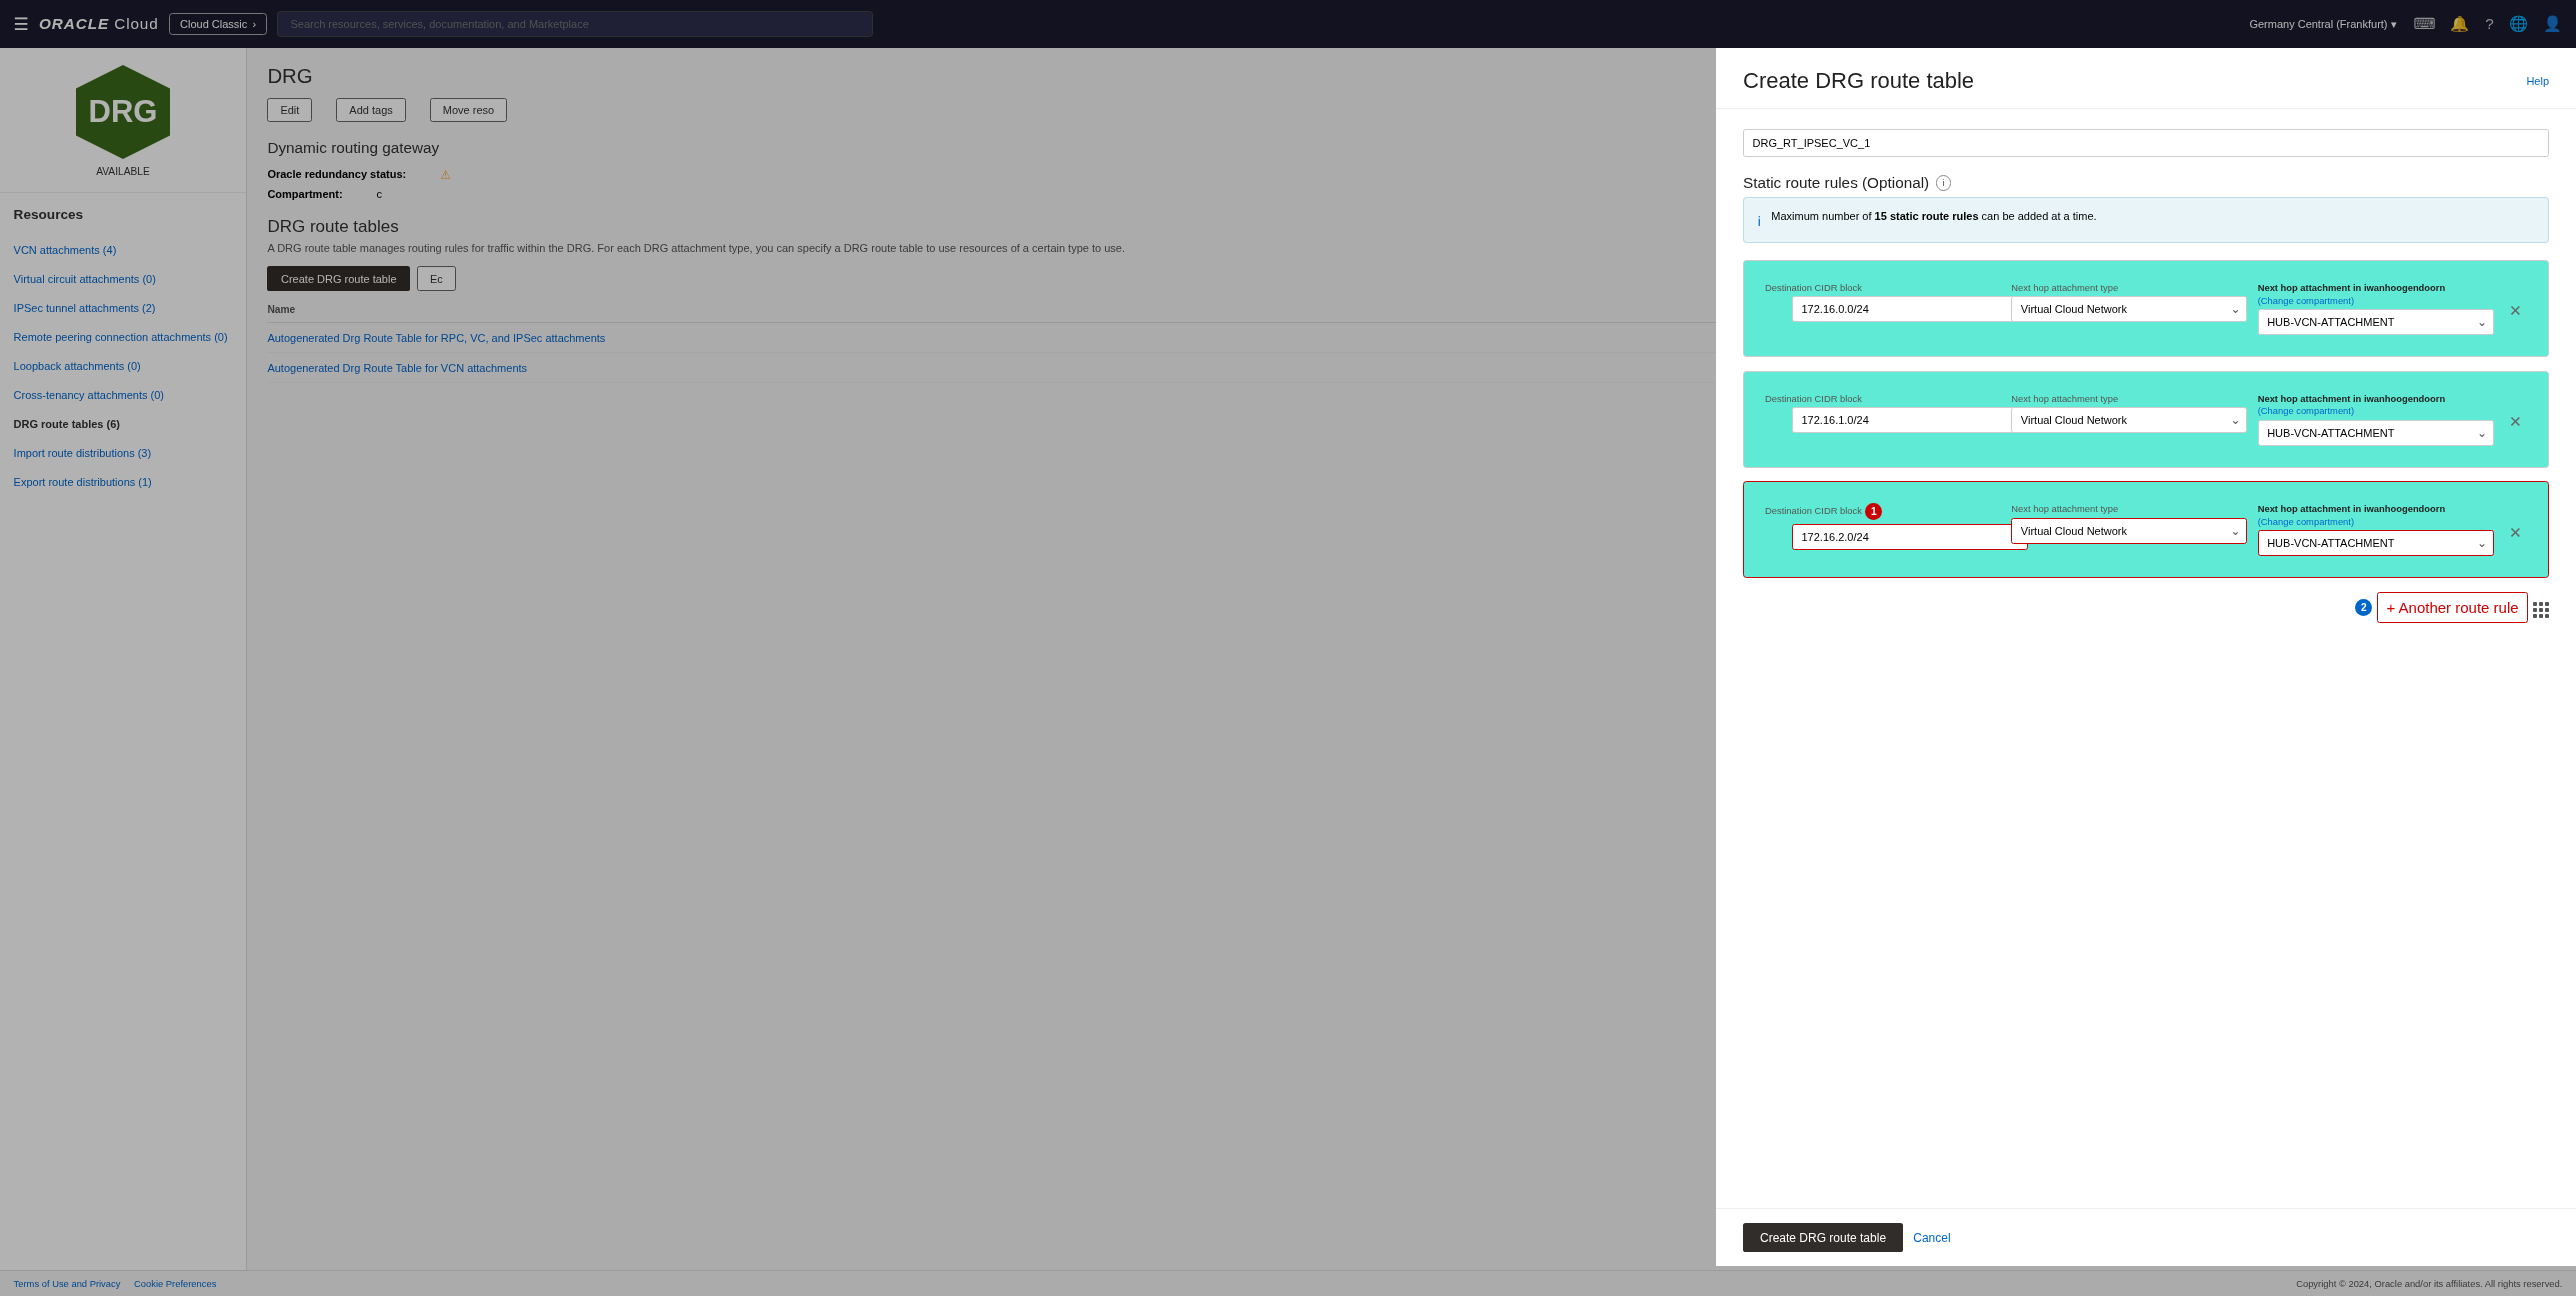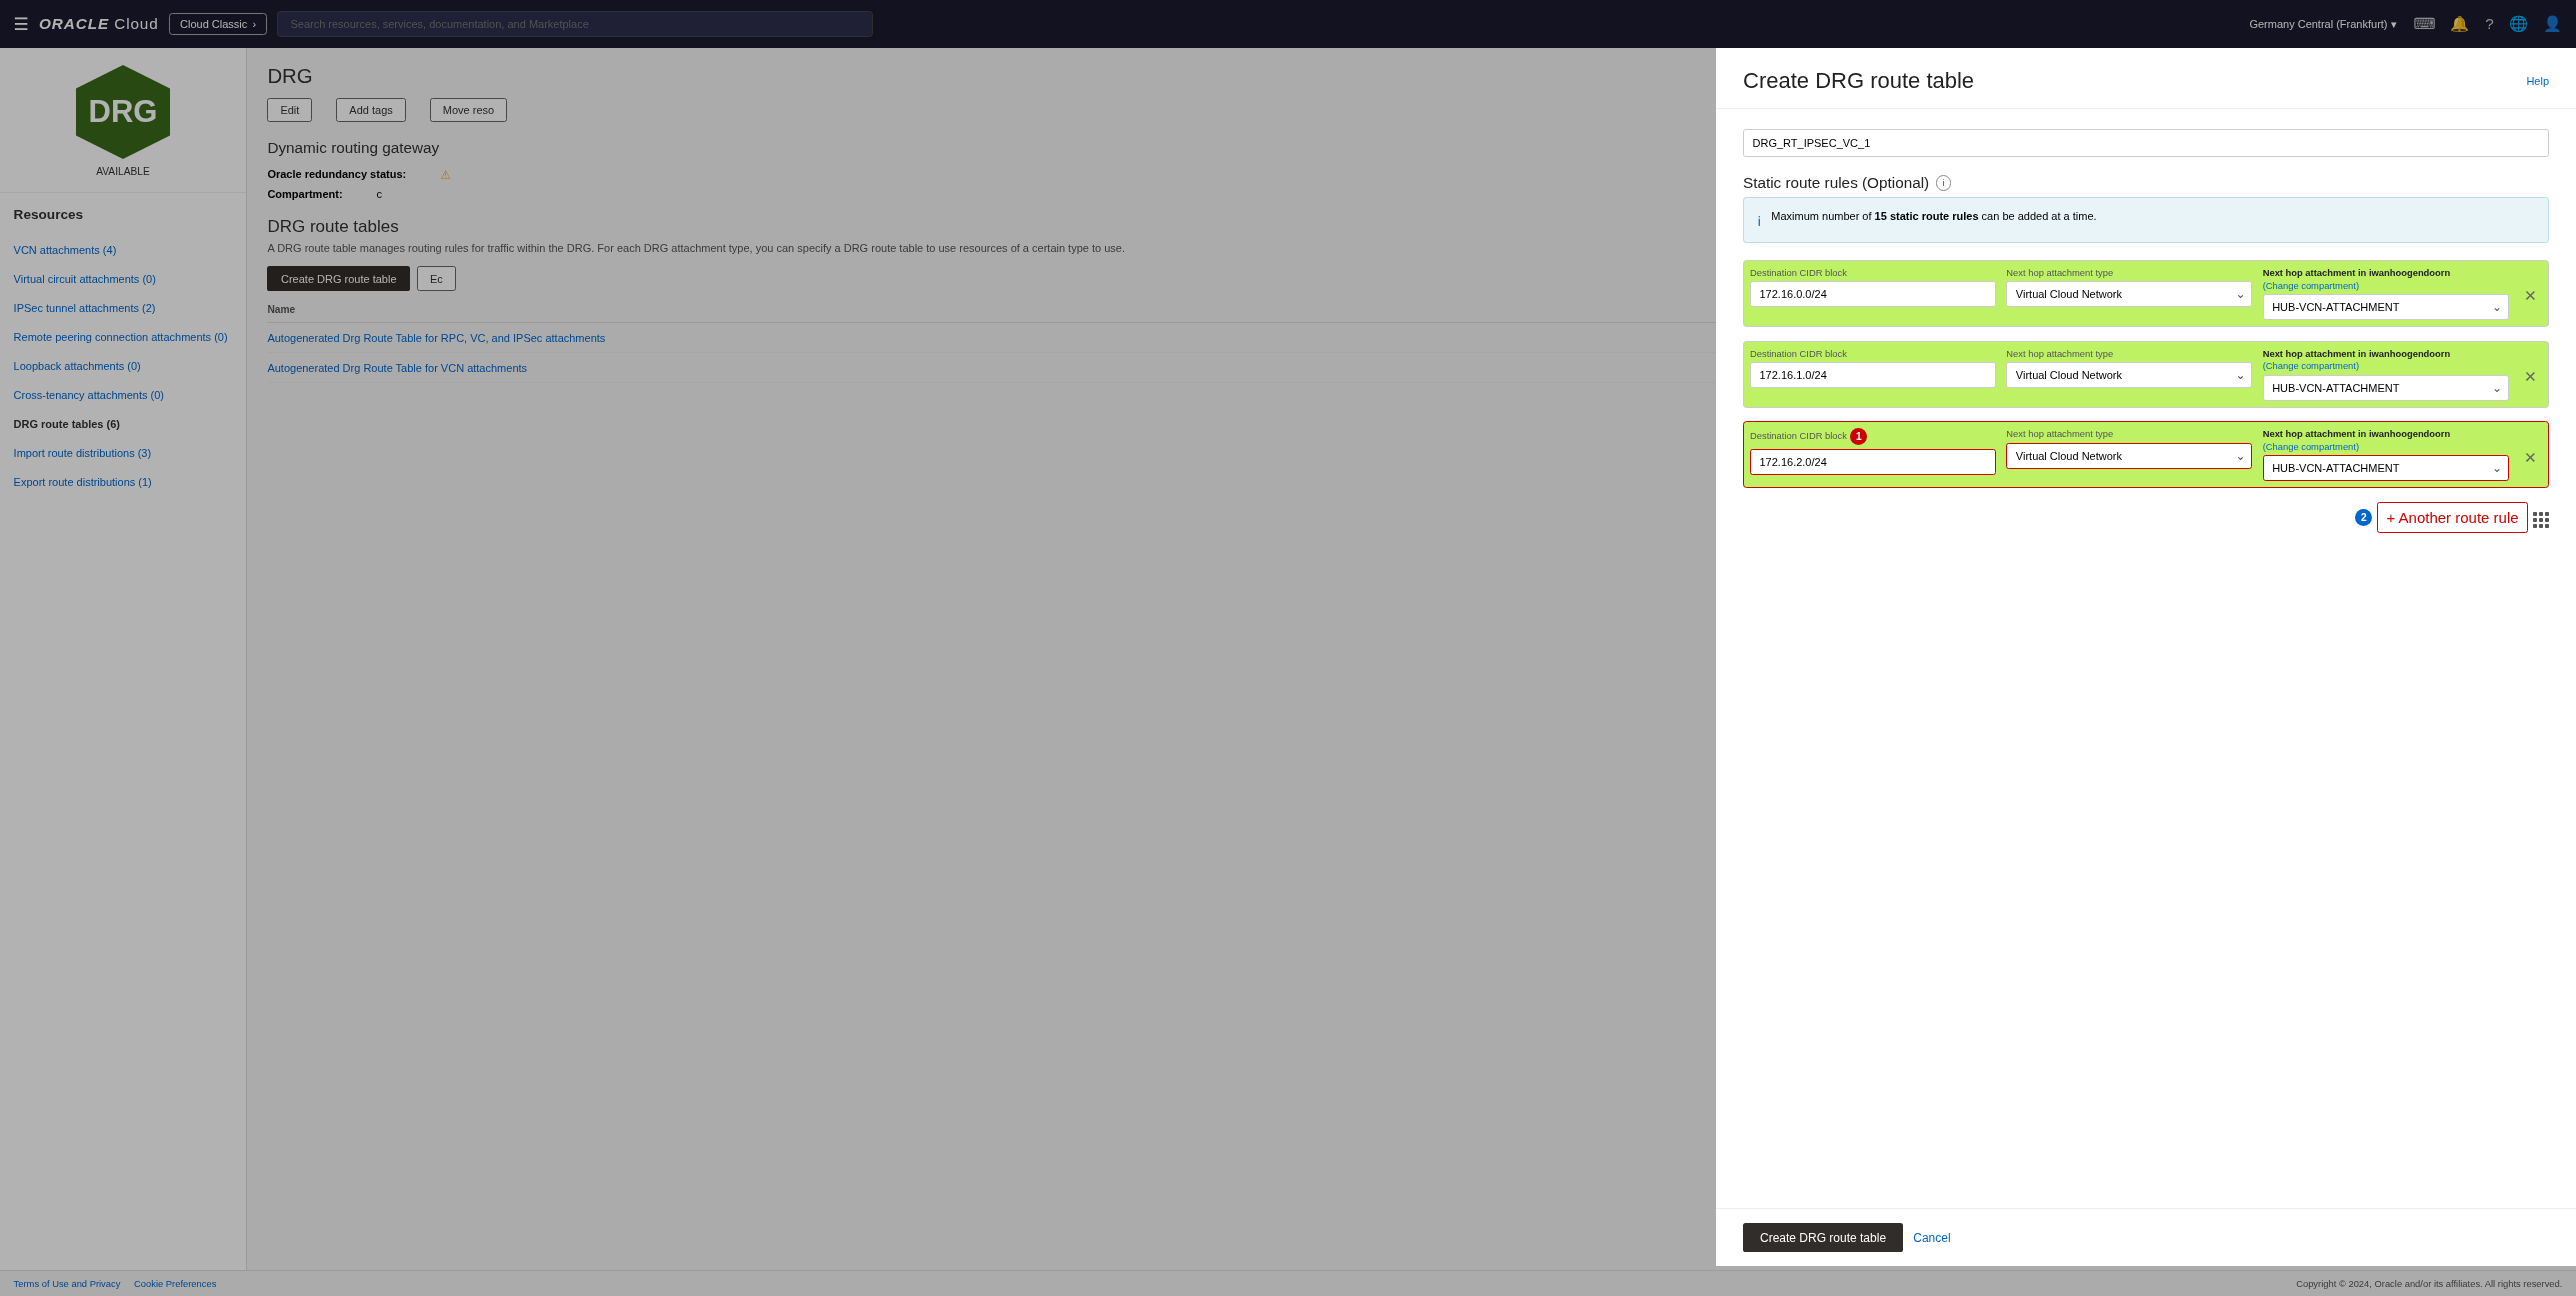--- a/index.html
+++ b/index.html
@@ -187,23 +187,23 @@
       padding: 12px 13.6px;
       display: flex; gap: 10.2px;
       align-items: flex-start;
       margin-bottom: 17px;
       font-size: 11px;
     }
     .info-icon { color: #0066cc; font-size: 13.6px; margin-top: 0.9px; }
     .route-rule-block {
       border: 0.9px solid #ccc;
       border-radius: 3.4px;
-      padding: 6px;
+      padding: 21px;
       margin-bottom: 13.6px;
-      background: #bef264;
+      background: #5eead4;
     }
     .route-rule-block.highlighted {
       border: 1.7px solid #cc0000;
     }
     .route-row {
       display: flex;
       gap: 10.2px;
       align-items: flex-start;
     }
     .route-col { display: flex; flex-direction: column; flex: 1; }
@@ -213,20 +213,21 @@
       font-weight: 500;
       margin-bottom: 3.4px;
     }
     .route-input {
       border: 0.9px solid #ccc;
       border-radius: 2.6px;
       padding: 6px 8.5px;
       font-size: 11px;
       width: 100%;
       outline: none;
+      margin-left: 27px;
     }
     .route-input.error { border: 1.7px solid #cc0000; }
     .route-select {
       border: 0.9px solid #ccc;
       border-radius: 2.6px;
       padding: 6px 8.5px;
       font-size: 11px;
       width: 100%;
       background: white;
       outline: none;

